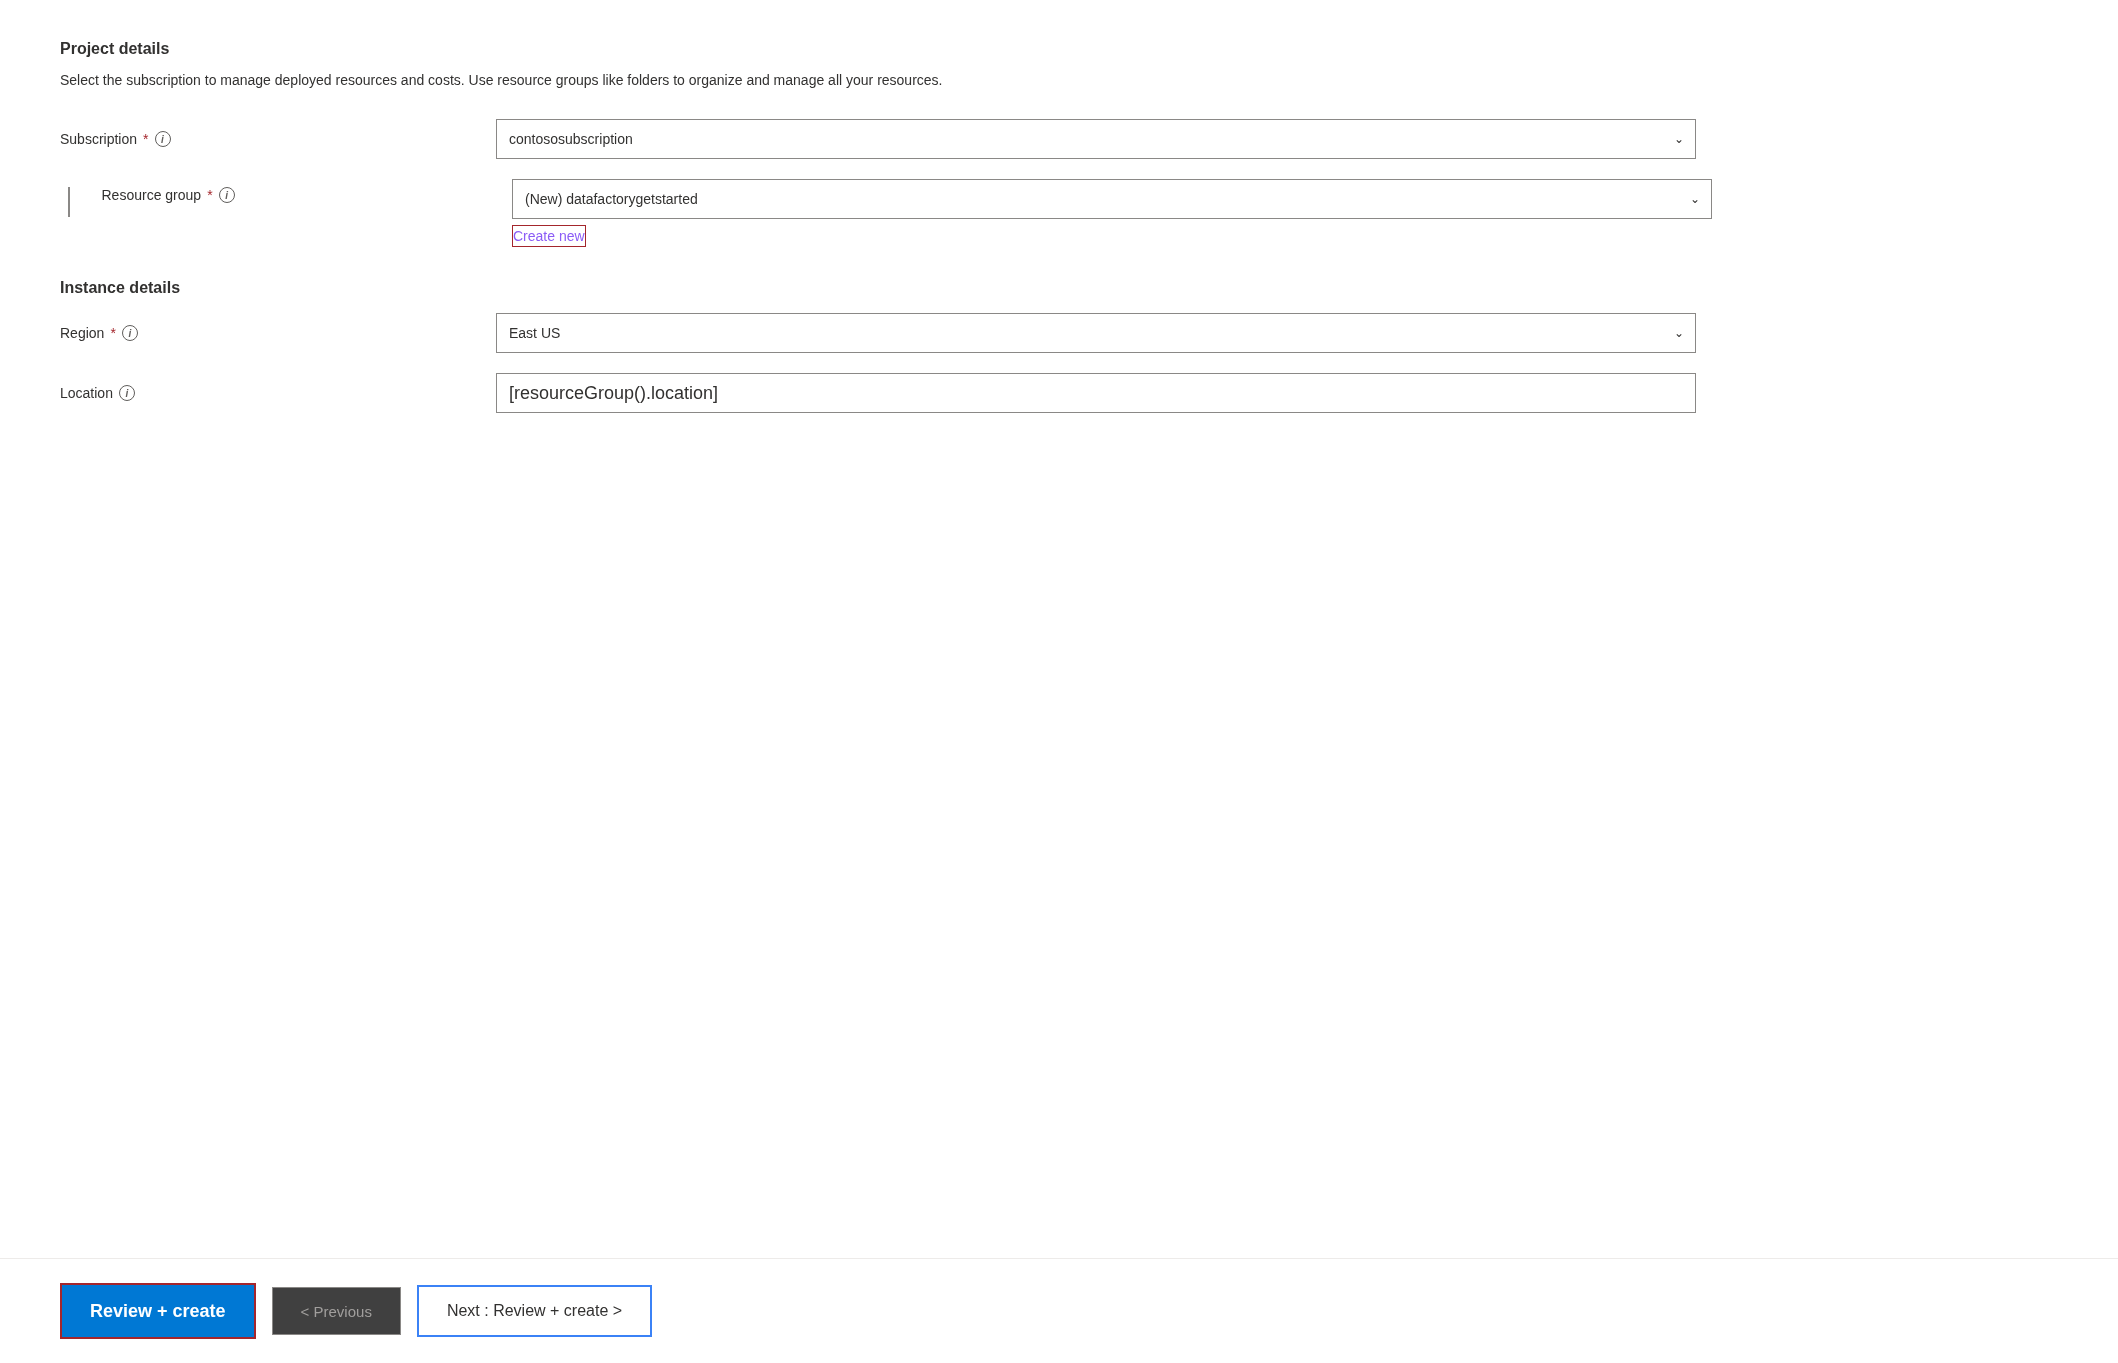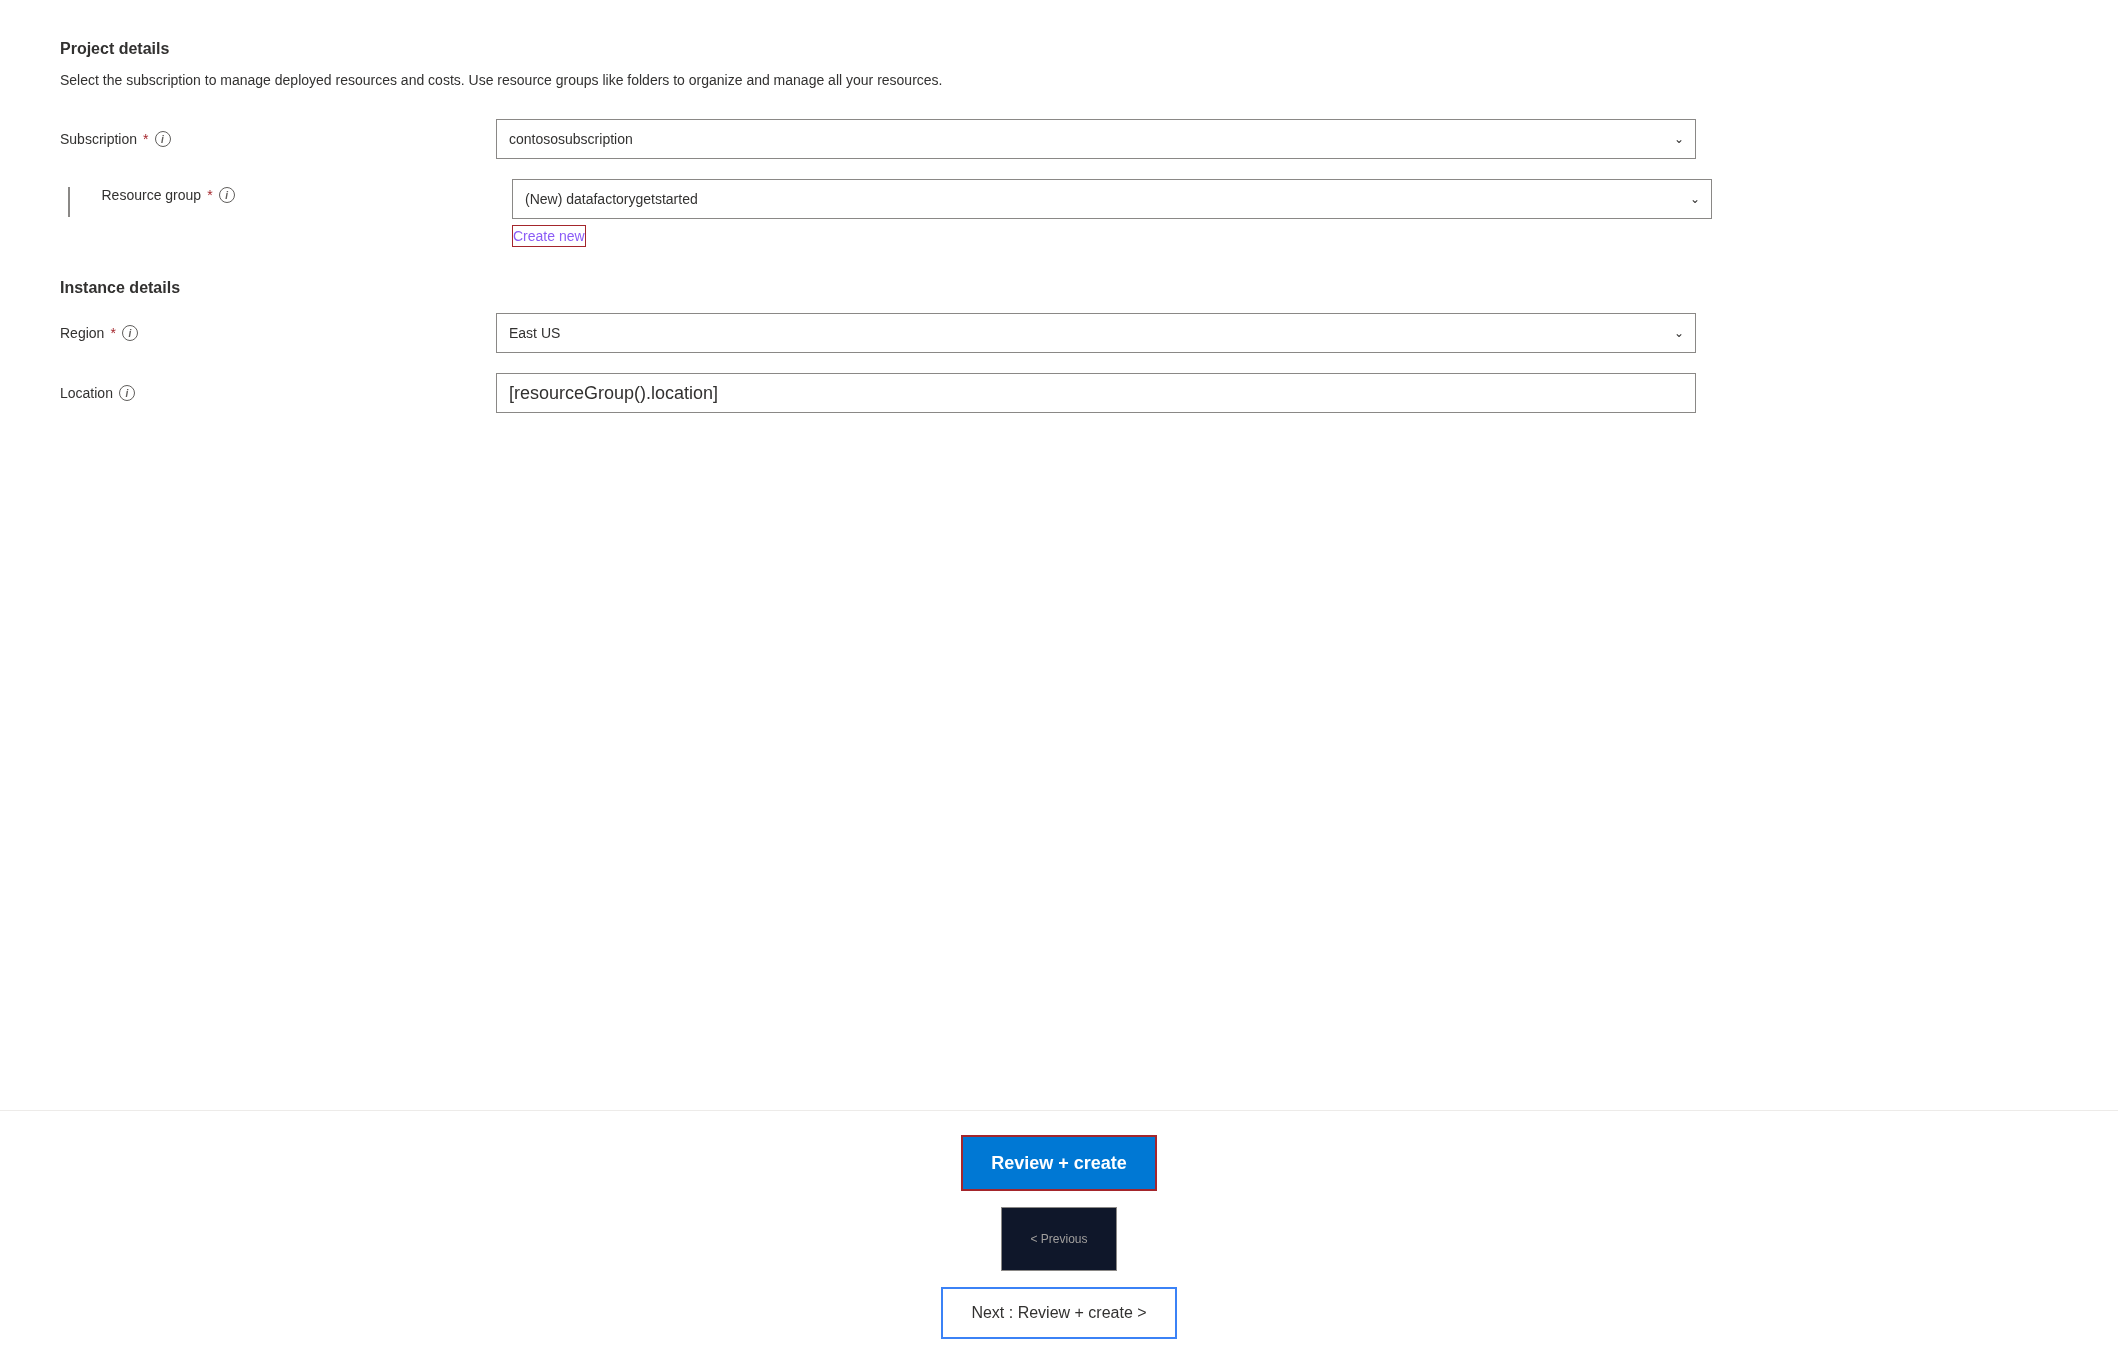--- a/index.html
+++ b/index.html
@@ -120,42 +120,41 @@
     }
 
     .footer-bar {
       border-top: 1px solid #edebe9;
       padding: 24px 60px;
       display: flex;
       align-items: center;
       gap: 16px;
       background: #ffffff;
       margin-top: auto;
-      flex-direction: column;
     }
 
     .btn-review-create {
       height: 56px;
       padding: 0 28px;
       background: #0078d4;
       color: #ffffff;
       border: 2.5px solid #a4262c;
       font-size: 18px;
       font-weight: 600;
       cursor: pointer;
       outline: none;
     }
 
     .btn-previous {
-      height: 64px;
+      height: 48px;
       padding: 0 28px;
-      background: #0f172a;
+      background: #404040;
       color: #323130;
       border: 1px solid #8a8886;
-      font-size: 12px;
+      font-size: 15px;
       cursor: pointer;
       outline: none;
       color: #a19f9d;
     }
 
     .btn-next {
       height: 52px;
       padding: 0 28px;
       background: #ffffff;
       color: #323130;

